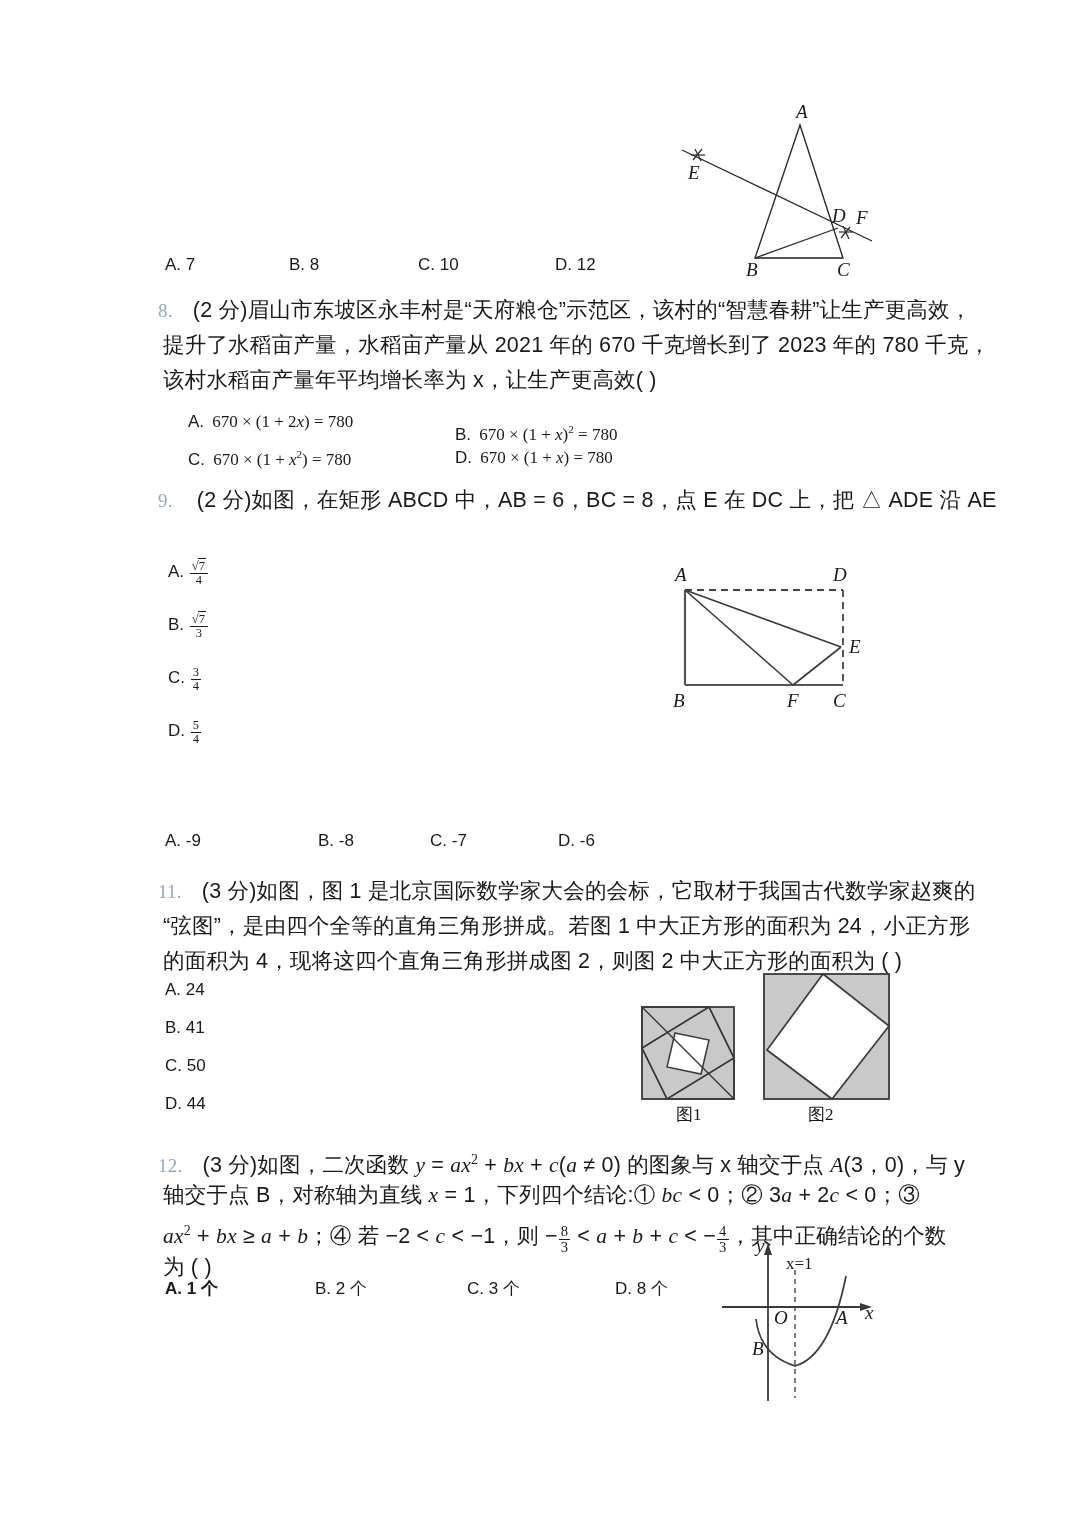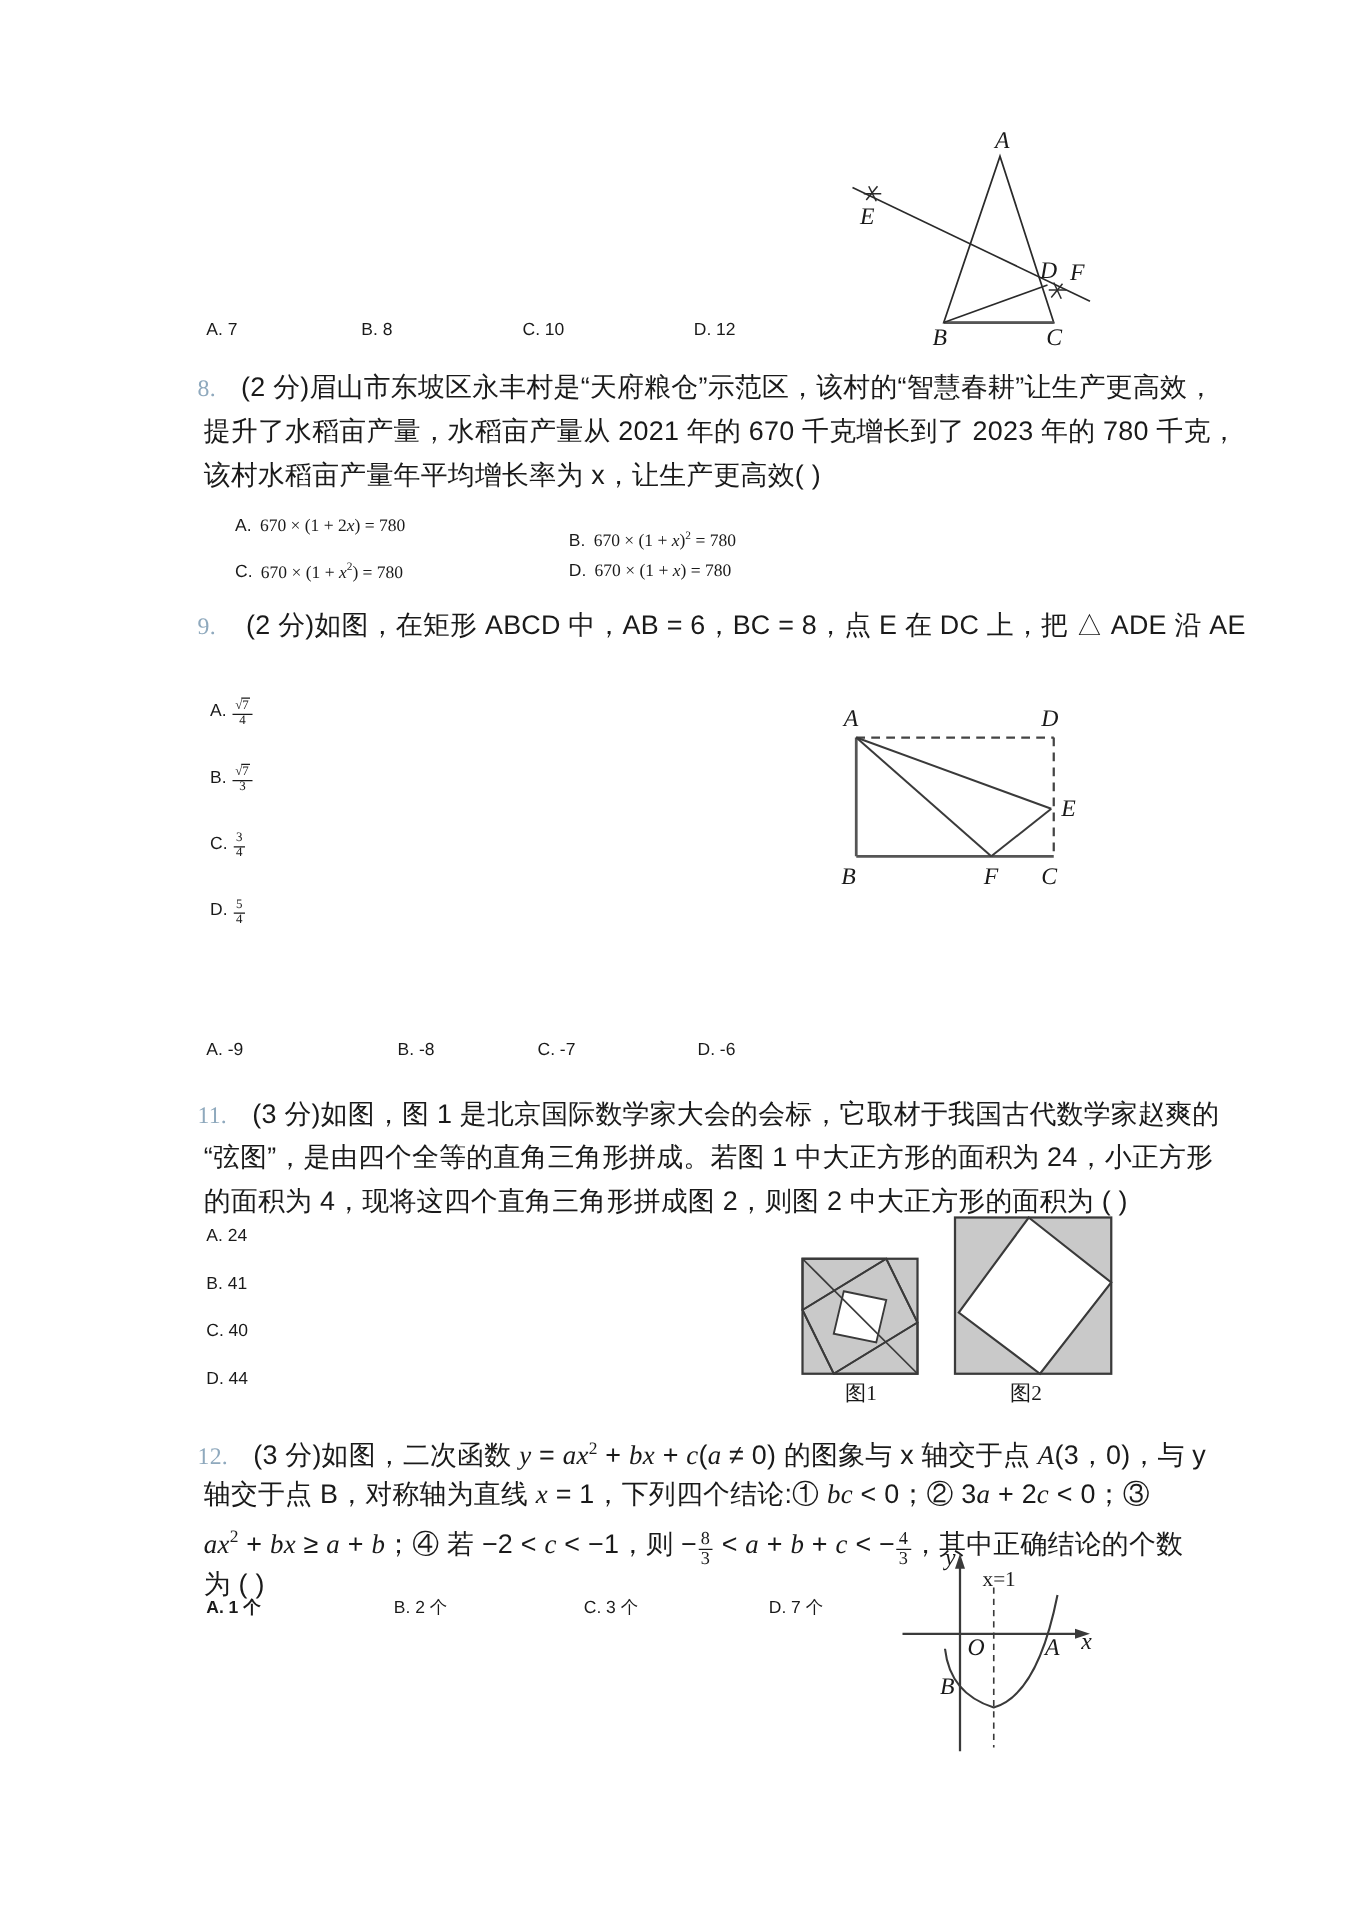--- a/index.html
+++ b/index.html
@@ -32,21 +32,21 @@
   .qline {
     position: absolute;
     font-size: 21.5px;
     line-height: 40px;
     letter-spacing: 0.2px;
     white-space: nowrap;
     color: #1a1a1a;
   }
   .opt {
     position: absolute;
-    font-size: 14px;
+    font-size: 17px;
     white-space: nowrap;
     color: #1a1a1a;
   }
   .mi {
     font-family: "Liberation Serif", serif;
     font-style: italic;
   }
   .mn {
     font-family: "Liberation Serif", serif;
     font-style: normal;
@@ -242,21 +242,21 @@
 
   <div class="qline" style="left:158px; top:871px;">
     <span class="qnum">11.</span>
     <span style="display:inline-block;width:14px"></span><span>(3 分)</span><span>如图，图 1 是北京国际数学家大会的会标，它取材于我国古代数学家赵爽的</span>
   </div>
   <div class="qline" style="left:163px; top:906px;">“弦图”，是由四个全等的直角三角形拼成。若图 1 中大正方形的面积为 24，小正方形</div>
   <div class="qline" style="left:163px; top:941px;">的面积为 4，现将这四个直角三角形拼成图 2，则图 2 中大正方形的面积为 ( )</div>
 
   <div class="opt" style="left:165px; top:980px;">A. 24</div>
   <div class="opt" style="left:165px; top:1018px;">B. 41</div>
-  <div class="opt" style="left:165px; top:1056px;">C. 40</div>
+  <div class="opt" style="left:165px; top:1056px;">C. 50</div>
   <div class="opt" style="left:165px; top:1094px;">D. 44</div>
 
   <div class="figure" style="left:620px; top:963px; width:320px; height:160px;">
     <svg width="320" height="160" viewBox="0 0 320 160">
 
       <g>
         <rect x="22" y="44" width="92" height="92" fill="#c9c9c9" stroke="#3a3a3a" stroke-width="1.8"></rect>
 
         <polygon points="22,44 89,44 114,95 114,136 47,136 22,85" fill="none" stroke="#3a3a3a" stroke-width="1.5"></polygon>
 
@@ -286,21 +286,21 @@
     <span>轴交于点 B，对称轴为直线 <span class="mi">x</span> = 1，下列四个结论:① <span class="mi">bc</span> &lt; 0；② 3<span class="mi">a</span> + 2<span class="mi">c</span> &lt; 0；③</span>
   </div>
   <div class="qline" style="left:163px; top:1211px;">
     <span><span class="mi">ax</span><sup class="pwn">2</sup> + <span class="mi">bx</span> ≥ <span class="mi">a</span> + <span class="mi">b</span>；④ 若 −2 &lt; <span class="mi">c</span> &lt; −1，则 −<span class="frac"><span class="num">8</span><span class="den">3</span></span> &lt; <span class="mi">a</span> + <span class="mi">b</span> + <span class="mi">c</span> &lt; −<span class="frac"><span class="num">4</span><span class="den">3</span></span>，其中正确结论的个数</span>
   </div>
   <div class="qline" style="left:163px; top:1247px;">为 ( )</div>
 
   <div class="opt" style="left:165px; top:1277px;font-weight:bold;">A. 1 个</div>
   <div class="opt" style="left:315px; top:1277px;">B. 2 个</div>
   <div class="opt" style="left:467px; top:1277px;">C. 3 个</div>
-  <div class="opt" style="left:615px; top:1277px;">D. 7 个</div>
+  <div class="opt" style="left:615px; top:1277px;">D. 8 个</div>
 
   <div class="figure" style="left:690px; top:1235px; width:240px; height:190px;">
     <svg width="240" height="190" viewBox="0 0 240 190">
 
       <line x1="78" y1="18" x2="78" y2="166" stroke="#3a3a3a" stroke-width="1.8"></line>
       <polygon points="78,8 74,20 82,20" fill="#3a3a3a"></polygon>
 
       <line x1="32" y1="72" x2="172" y2="72" stroke="#3a3a3a" stroke-width="1.8"></line>
       <polygon points="182,72 170,68 170,76" fill="#3a3a3a"></polygon>
 

